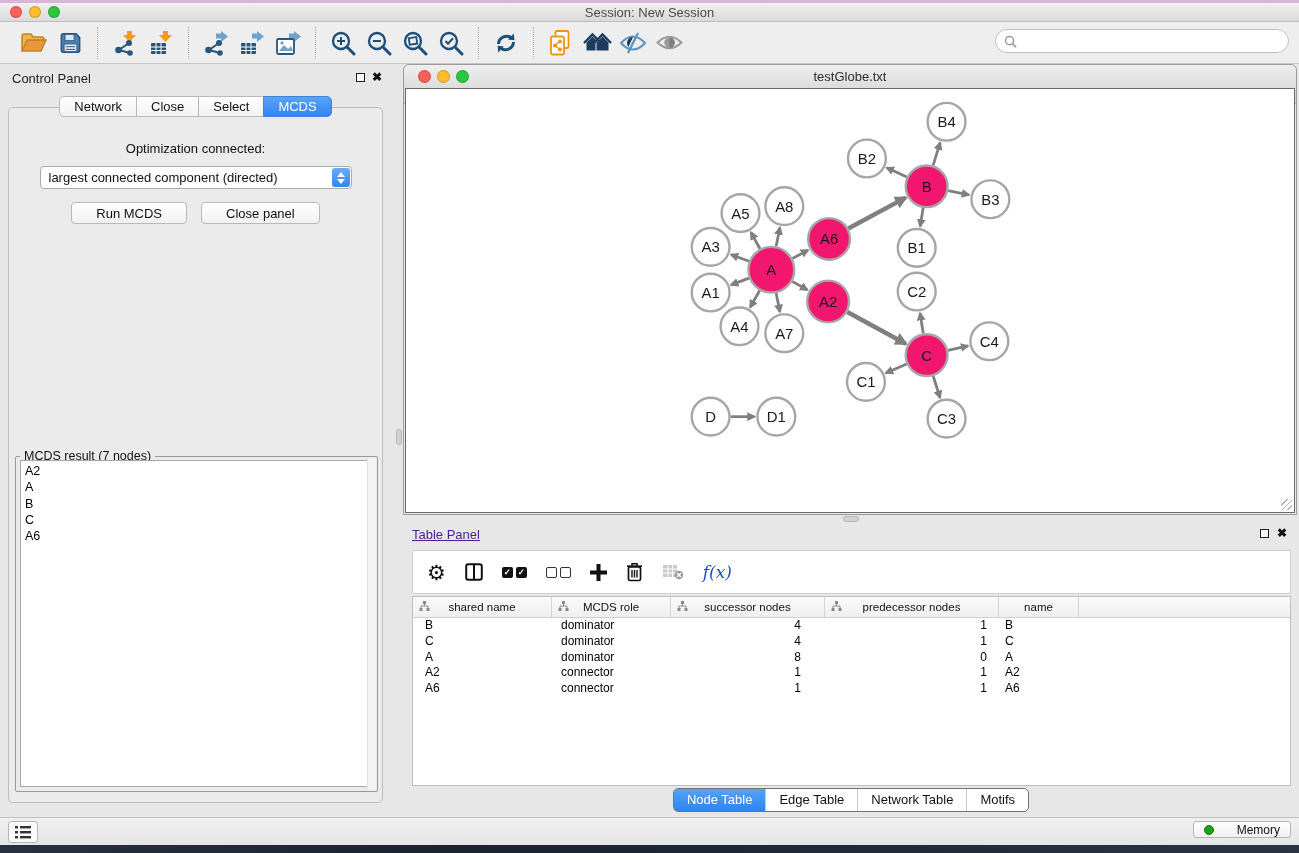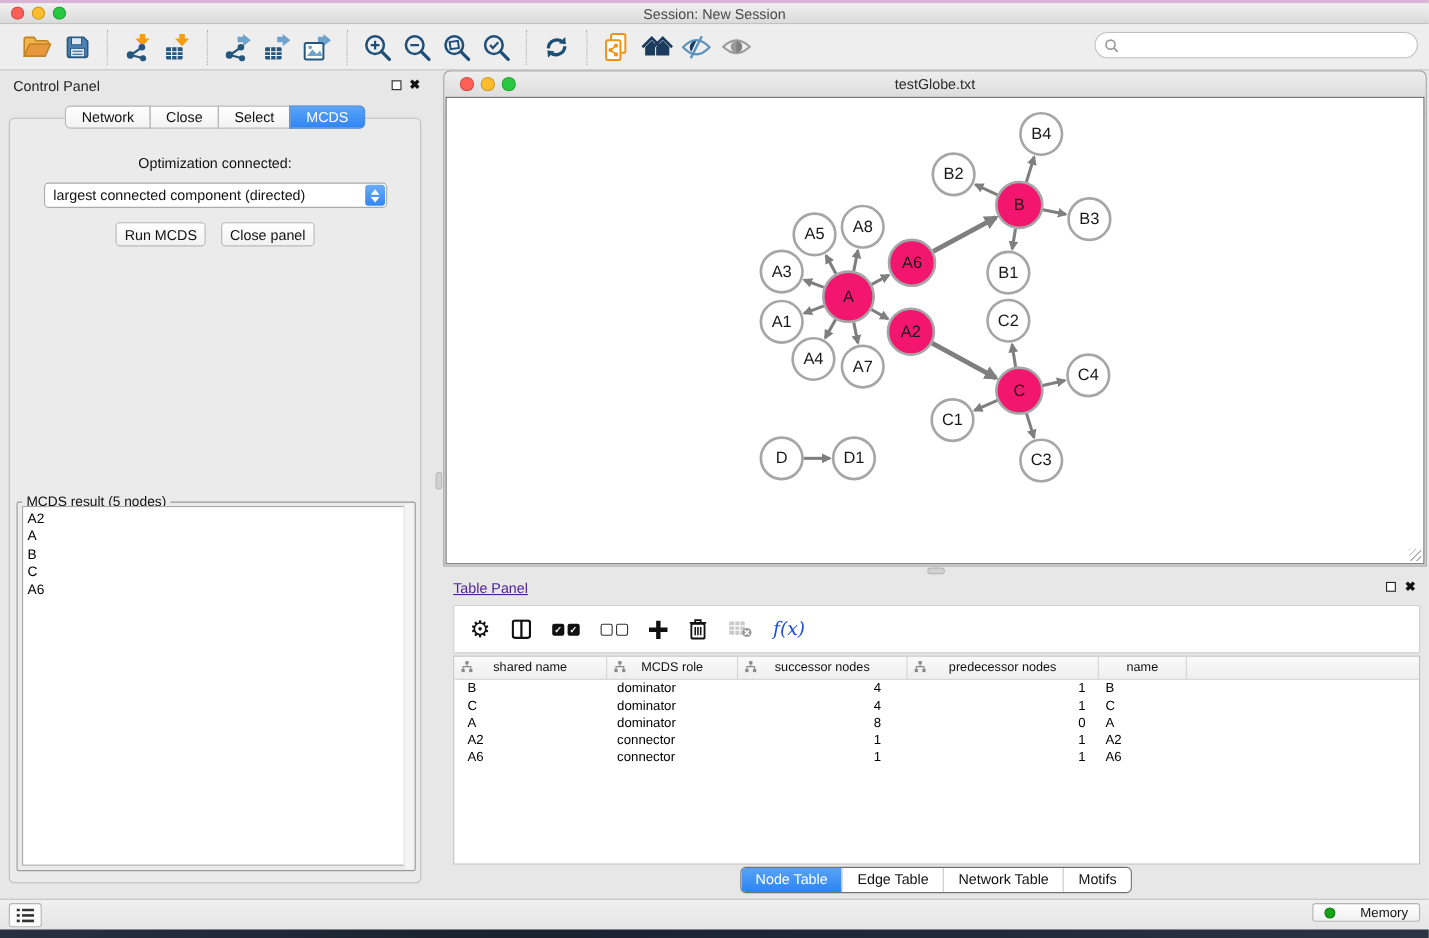--- a/index.html
+++ b/index.html
@@ -44,21 +44,21 @@
   .cp-body { position:absolute; top:42px; left:8px; right:8px; bottom:14px;
     background:#ebebeb; border:1px solid #bdbdbd; border-radius:5px; }
   .opt-label { text-align:center; font-size:13px; color:#111; margin-top:33px; }
   .combo { position:relative; width:312px; height:23px; margin:10px auto 0; background:#fff;
     border:1px solid #ababab; border-radius:4px; font-size:13px; color:#111; line-height:21px; padding-left:8px; }
   .combo-step { position:absolute; right:1px; top:1px; bottom:1px; width:18px; border-radius:3px;
     background:linear-gradient(#6babf8,#2f86f3); display:flex; flex-direction:column; align-items:center; justify-content:center; gap:2px; }
   .chev-up { width:0; height:0; border-left:4px solid transparent; border-right:4px solid transparent; border-bottom:5px solid #fff; }
   .chev-dn { width:0; height:0; border-left:4px solid transparent; border-right:4px solid transparent; border-top:5px solid #fff; }
   .cp-btn-row { display:flex; justify-content:center; gap:14px; margin-top:13px; }
-  .btn { height:22px; padding:0 7px; font-size:13px; color:#111; background:linear-gradient(#ffffff,#f1f1f1);
+  .btn { height:22px; padding:0 24px; font-size:13px; color:#111; background:linear-gradient(#ffffff,#f1f1f1);
     border:1px solid #b9b9b9; border-radius:4px; }
 
   .mcds-fieldset { position:absolute; left:6px; right:4px; top:348px; bottom:10px;
     border:1px solid #9a9a9a; border-radius:2px; }
   .mcds-legend { position:absolute; top:-8px; left:4px; background:#ebebeb; padding:0 4px; font-size:12.5px; color:#111; }
   .mcds-list { position:absolute; left:4px; right:4px; top:3px; bottom:4px; background:#fff;
     border:1px solid #a8a8a8; font-size:12.5px; line-height:16.3px; padding:2px 0 0 4px; overflow:hidden; }
   .mcds-scroll { position:absolute; right:1px; top:1px; bottom:1px; width:9px; background:#f4f4f4; border-left:1px solid #e2e2e2; }
 
   
@@ -302,21 +302,21 @@
         <span class="combo-step">
             <span class="chev-up"></span>
             <span class="chev-dn"></span>
           </span>
       </div>
       <div class="cp-btn-row">
         <button class="btn">Run MCDS</button>
         <button class="btn">Close panel</button>
       </div>
       <div class="mcds-fieldset">
-        <span class="mcds-legend">MCDS result (5 nodes)</span>
+        <span class="mcds-legend">MCDS result (7 nodes)</span>
         <div class="mcds-list">
             <div>A2</div>
             <div>A</div>
             <div>B</div>
             <div>C</div>
             <div>A6</div>
           </div>
         <div class="mcds-scroll"></div>
       </div>
     </div>

